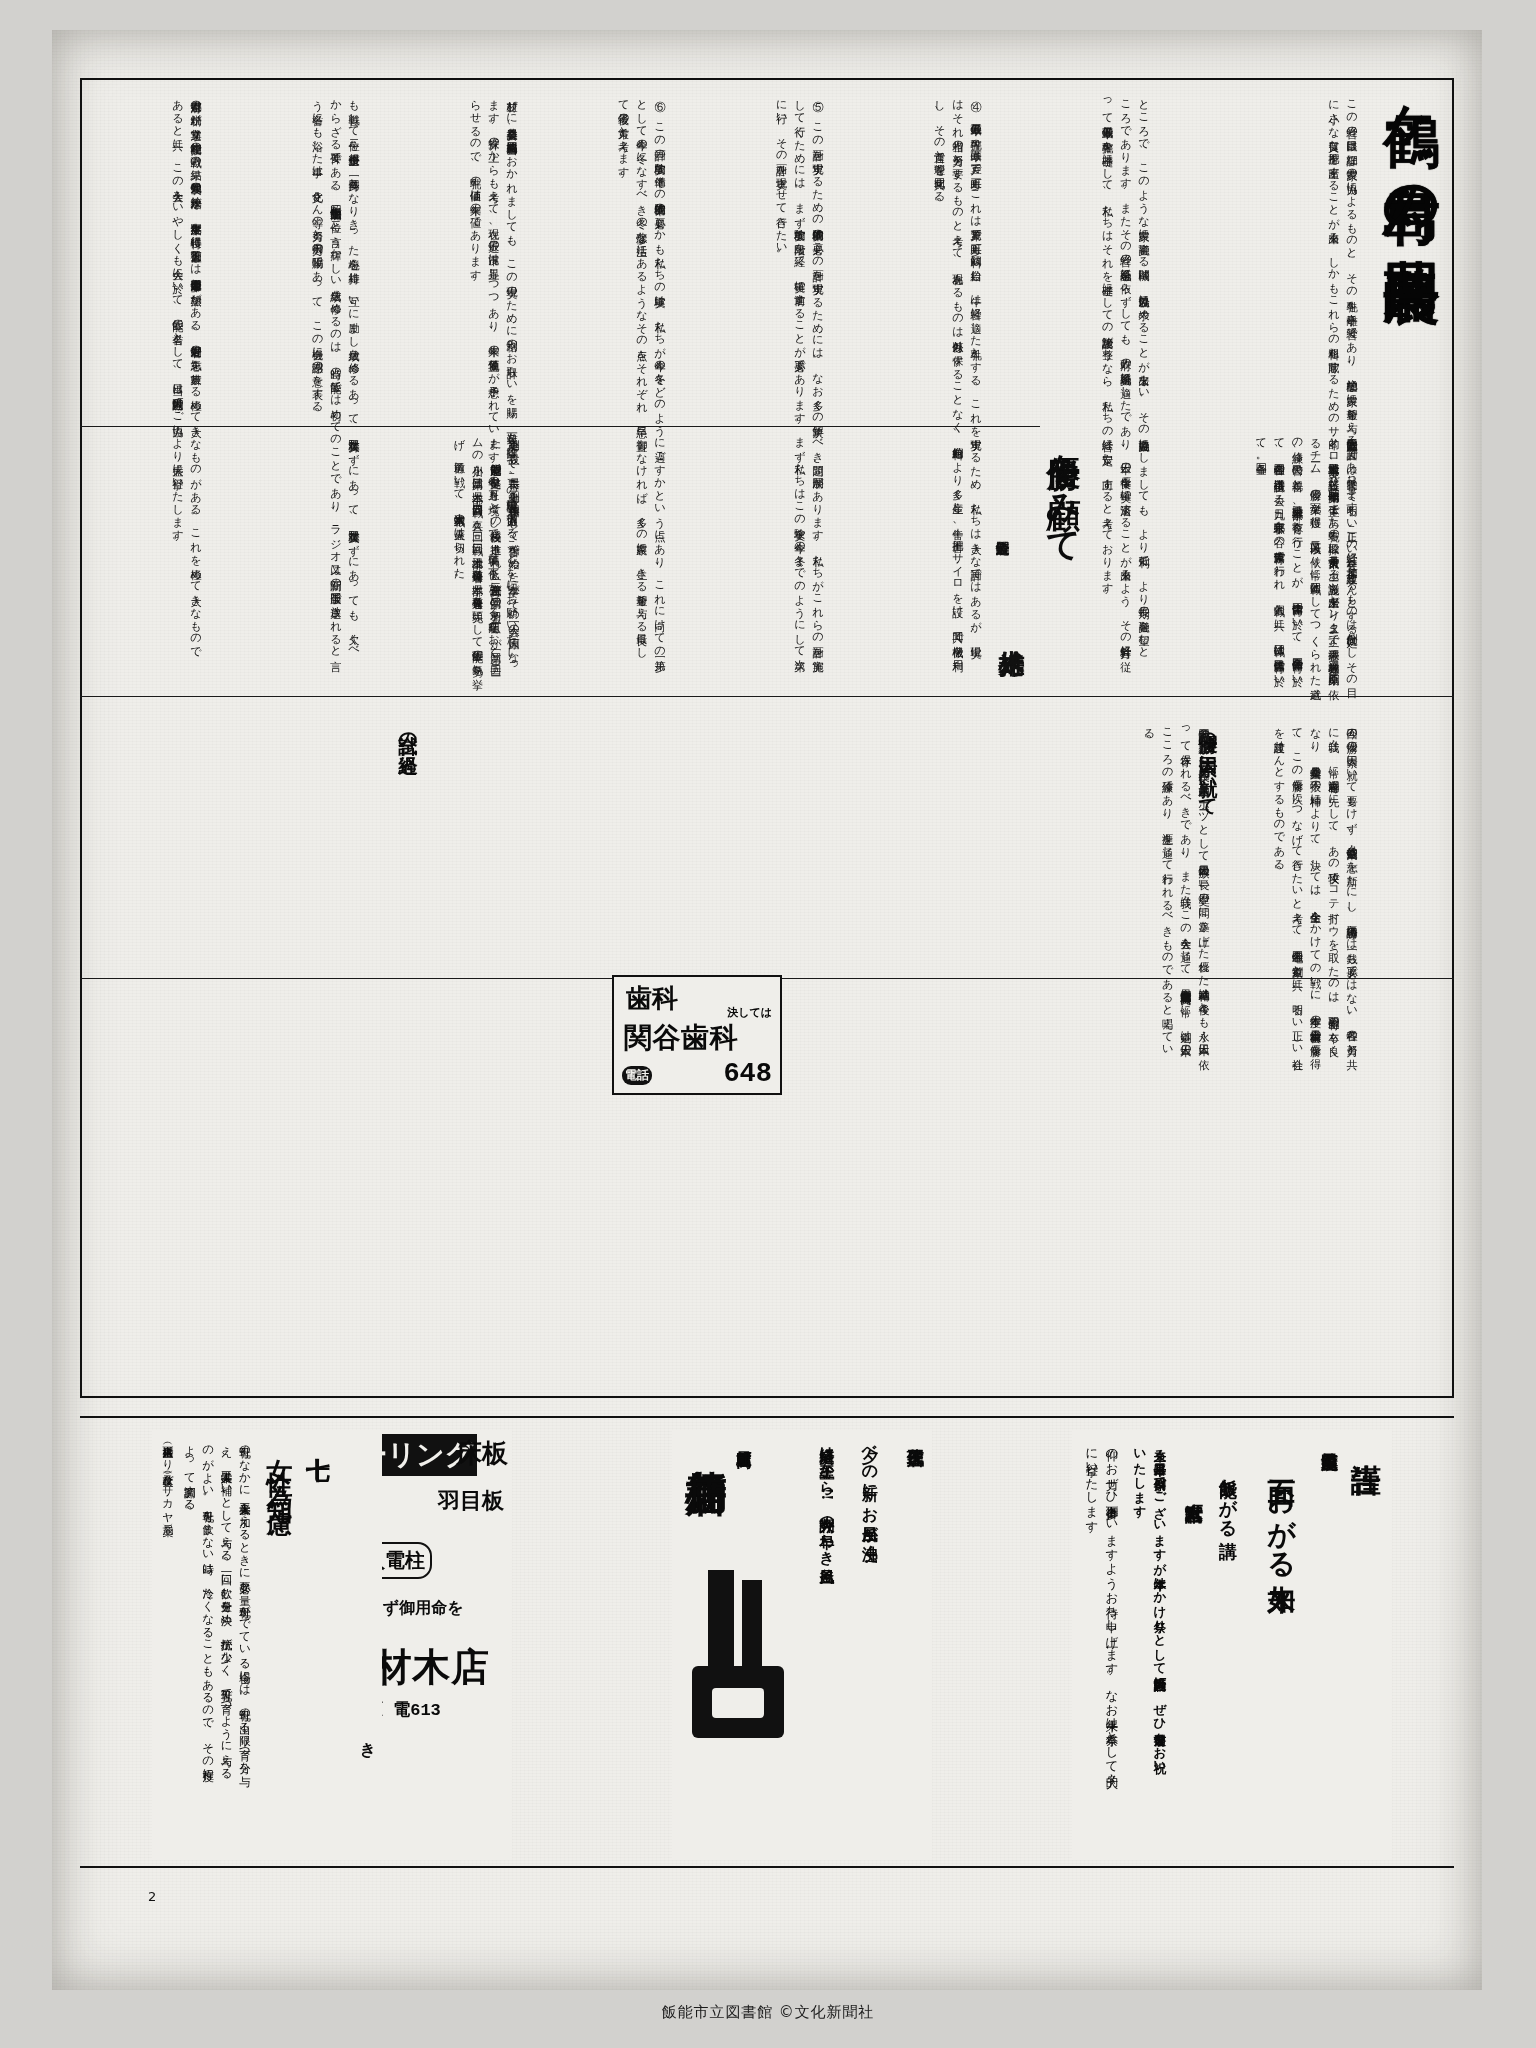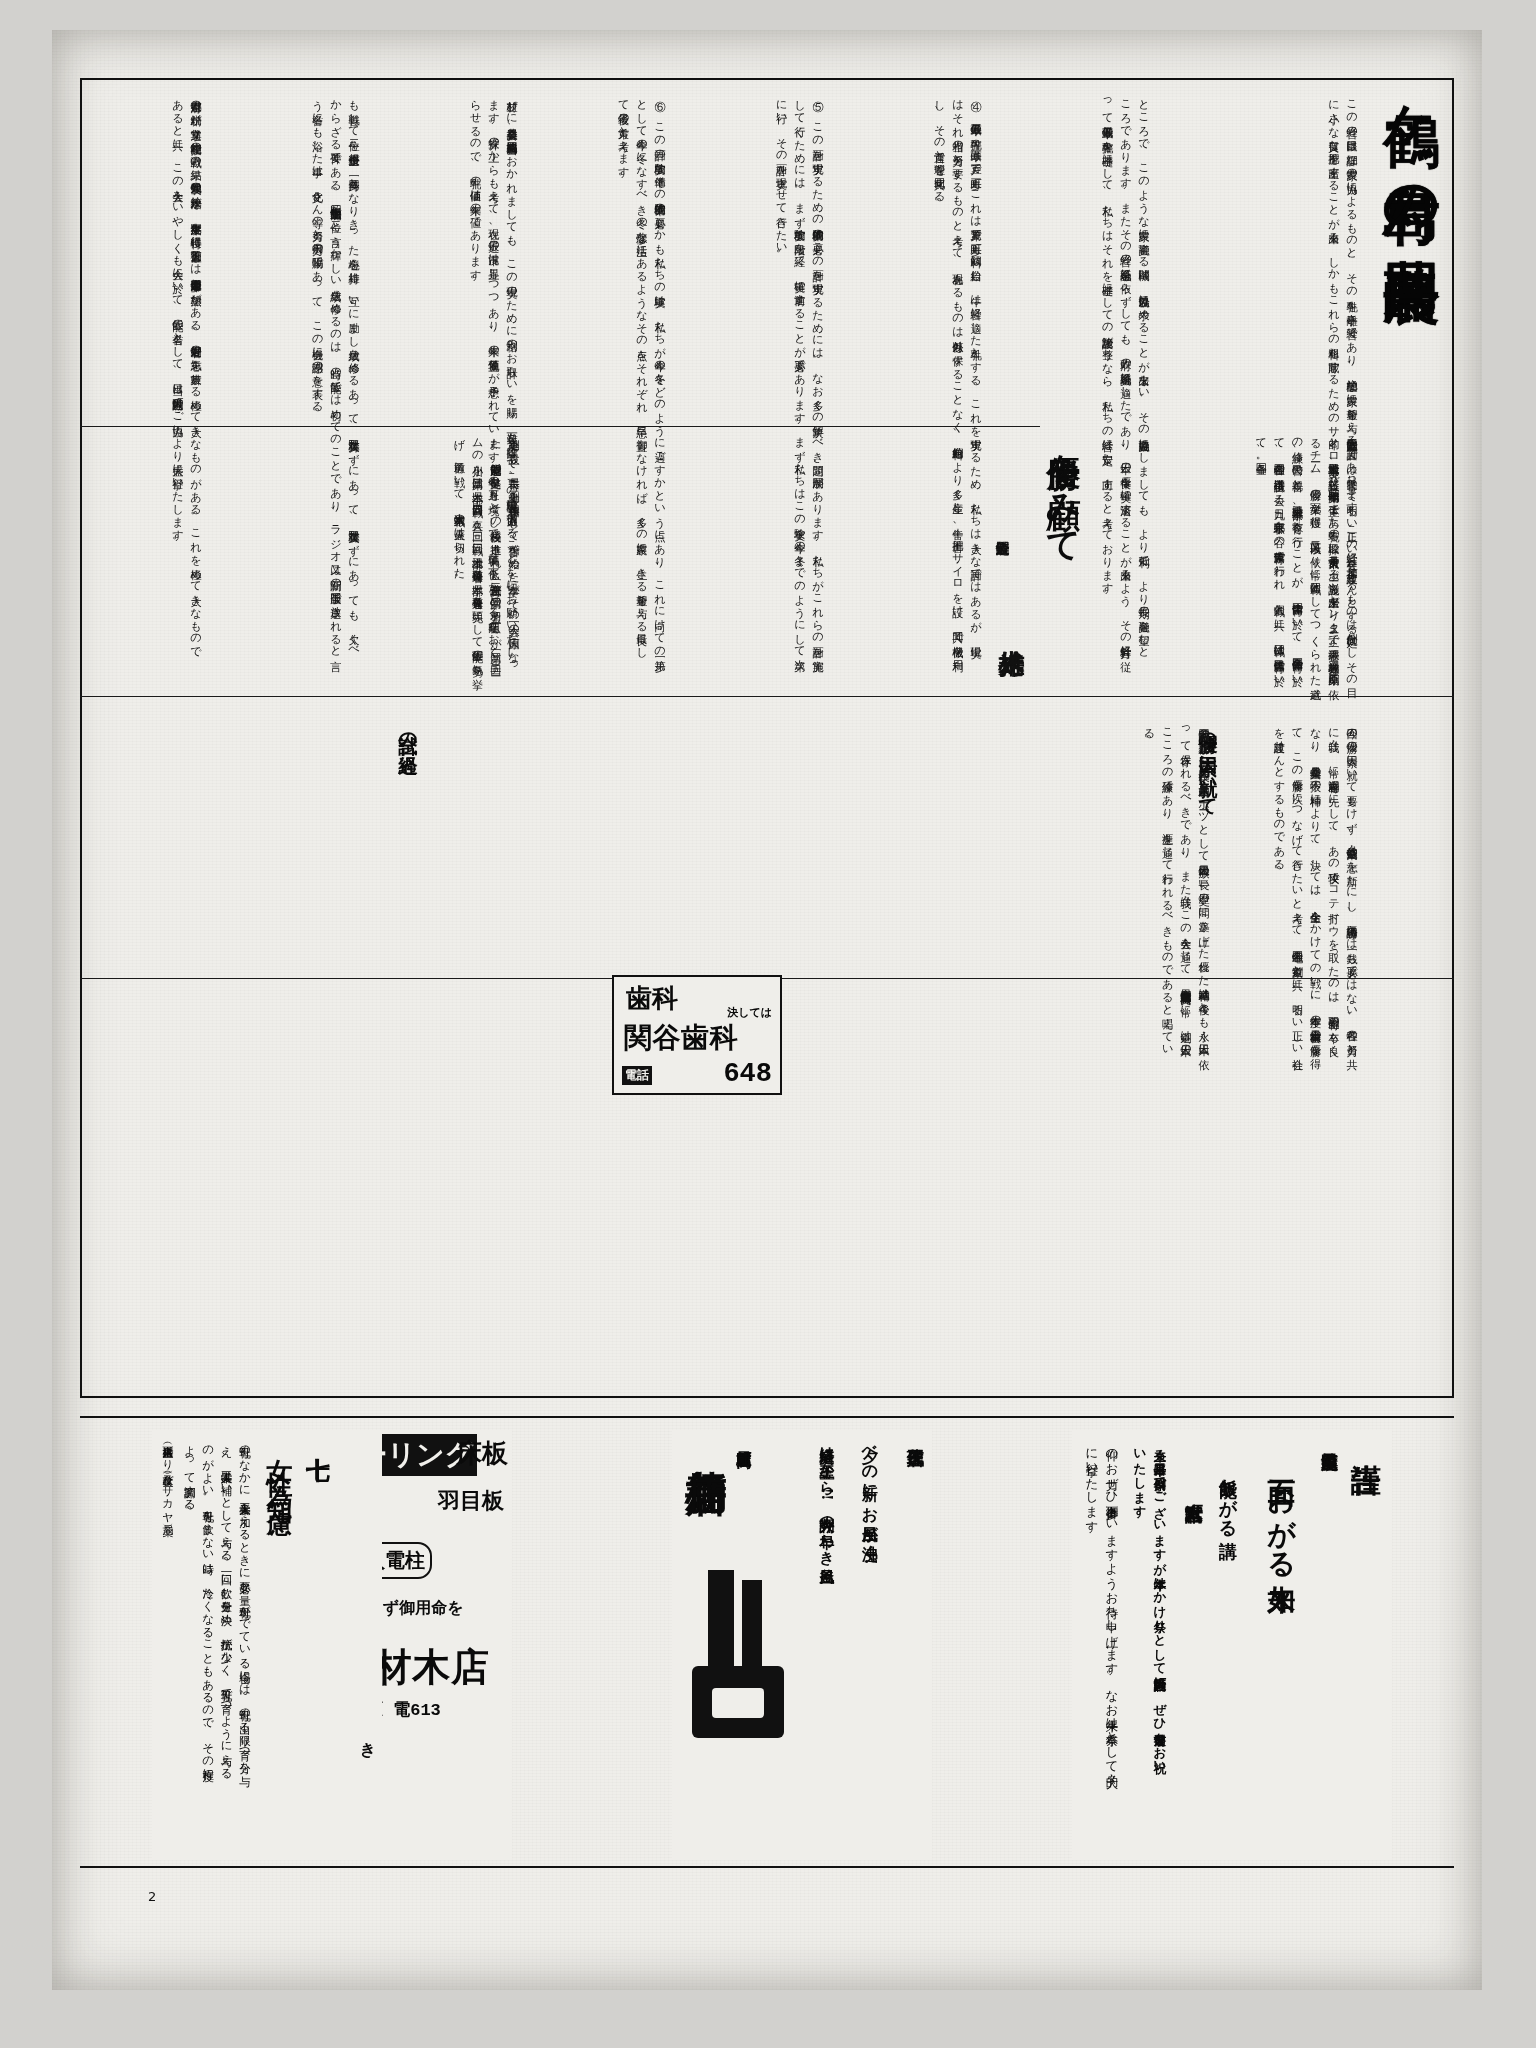--- a/index.html
+++ b/index.html
@@ -92,20 +92,21 @@
     font-weight:bold;
   }
   .ad-h{
     font-family:Liberation Mono, monospace;
     font-weight:bold;color:#0a0a0a;
   }
   .blk{
     background:#111;color:#f2f1ed;
     display:inline-block;
     font-weight:bold;
+    border-radius:9px;
   }
   .footer{
     position:absolute;left:0;right:0;bottom:26px;
     text-align:center;
     font-family:"DejaVu Sans", sans-serif;
     font-size:15px;color:#1b1b1b;
     letter-spacing:.06em;
   }
   .pagenum{
     position:absolute;left:96px;bottom:86px;
@@ -228,13 +229,14 @@
       <div class="ad-text" style="position:absolute;right:128px;top:8px;font-size:11.5px;font-weight:normal;line-height:1.6;height:340px;width:80px;">母乳のなかに 人工栄養を加えるときに必要な量、母乳がでている場合には、母乳の出る限り育つ分を与え、人工栄養は補いとして与える。一回に飲む分量を決め、抵抗が少なく、母乳で育つように与えるのがよい。母乳を飲まない時は、冷たくなることもあるので、その程度によって調節する。</div>
       <div class="ad-text" style="position:absolute;right:208px;top:8px;font-size:11px;font-weight:normal;">（婦人生活百科より） （生食及びサカヤ薬局）</div>
       <div class="ad-text" style="position:absolute;right:4px;top:300px;font-size:16px;">き</div>
     </div>
 
     <div class="pagenum">2</div>
 
     <div class="noise-edge"></div>
   </div>
 
+  <div class="footer">飯能市立図書館 ©文化新聞社</div>
 </div>
 
 </body></html>

